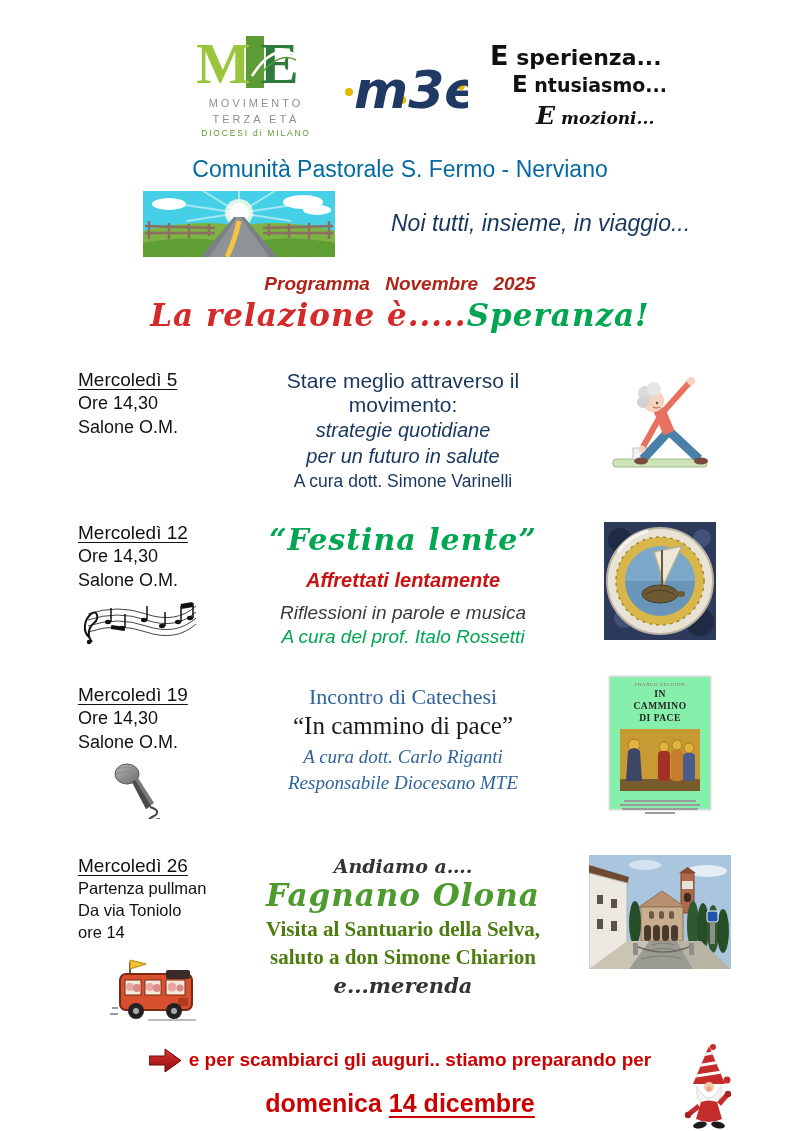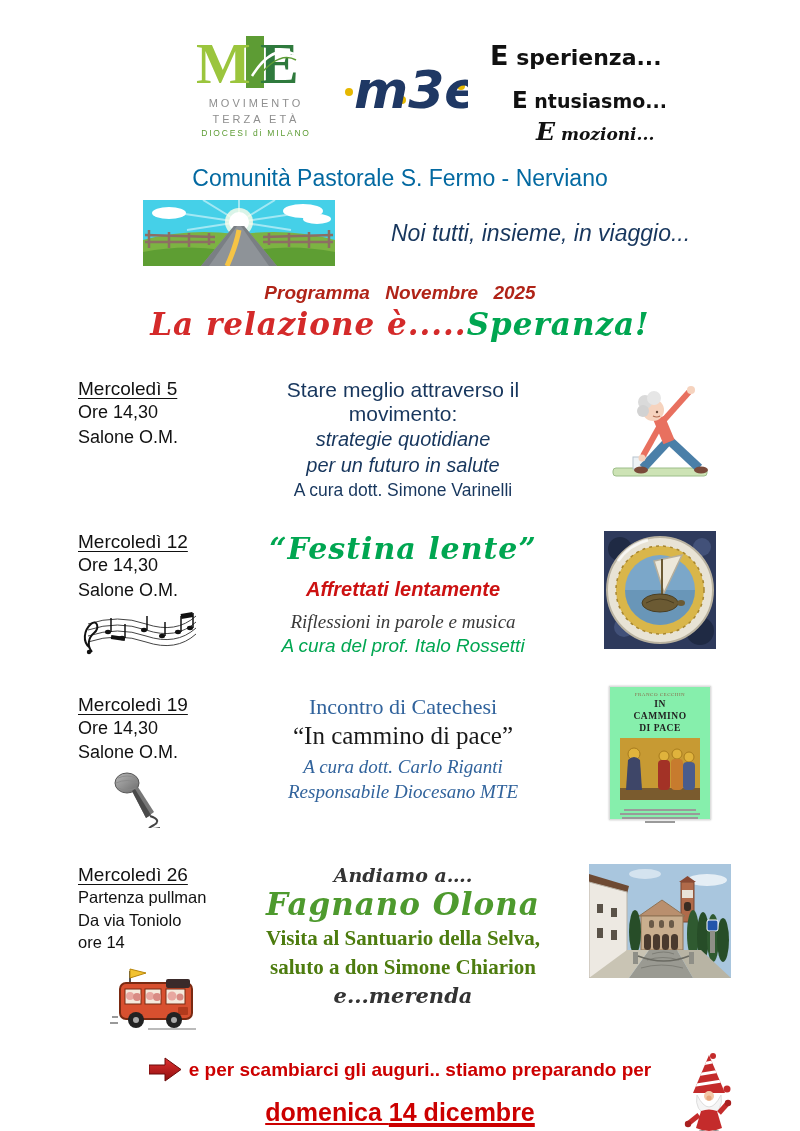--- a/index.html
+++ b/index.html
@@ -8,21 +8,21 @@
   
   .logos{display:flex;align-items:flex-start;padding:34px 0 0 192px;gap:22px;}
   .mte{width:128px;text-align:center;}
   .mte-words{color:#8f8f8f;font-size:11px;letter-spacing:3px;line-height:1.3;margin-top:2px;white-space:nowrap;}
   .mte-sub{color:#5d9c34;font-size:8.5px;letter-spacing:1.8px;margin-top:1px;white-space:nowrap;}
   .m3e{padding-top:18px;}
   .motto{padding-top:6px;font-family:"DejaVu Sans",sans-serif;line-height:1.15;}
   .motto-line{font-weight:bold;white-space:nowrap;}
   .motto-line .init{font-size:27px;}
   .m1{font-size:22px;}
-  .m2{font-size:19px;margin-left:22px;margin-top:16px;text-align:right;}
+  .m2{font-size:19px;margin-left:22px;margin-top:0;text-align:right;}
   .m2 .init{font-size:23px;}
   .m3{font-size:17px;margin-left:46px;margin-top:5px;font-style:italic;font-family:"DejaVu Serif",serif;}
   .m3 .init{font-size:25px;}
   
   .title{margin-top:18px;text-align:center;font-size:23px;color:#0369a1;}
   .roadrow{display:flex;align-items:center;margin:8px 0 0 128px;gap:56px;padding-left:15px;}
   .tagline{font-size:23px;font-style:italic;color:#17365d;}
   .program{margin-top:16px;text-align:center;font-size:19px;font-style:italic;font-weight:bold;color:#b02418;word-spacing:10px;}
   .slogan{margin-top:2px;text-align:center;font-size:31px;font-family:"DejaVu Serif",serif;font-style:italic;font-weight:bold;letter-spacing:1px;}
   .slogan .red{color:#d42a2a;}
@@ -39,21 +39,21 @@
   .ev3{margin-bottom:32px;}
   .ev4{margin-bottom:16px;}
   
   .e1-title{font-size:21px;color:#17365d;}
   .e1-sub{font-size:20px;font-style:italic;color:#17365d;line-height:1.3;}
   .e1-cur{font-size:17.5px;color:#17365d;margin-top:2px;}
   
   .script{font-family:"DejaVu Serif",serif;font-style:italic;font-weight:bold;}
   .e2-title{font-size:30px;color:#00a651;letter-spacing:1px;}
   .e2-sub1{font-size:20px;font-weight:bold;font-style:italic;color:#cc1111;margin-top:12px;}
-  .e2-sub2{font-size:19px;font-style:italic;color:#3a3a3a;margin-top:10px;font-family:Liberation Serif, serif;}
+  .e2-sub2{font-size:19px;font-style:italic;color:#3a3a3a;margin-top:10px;}
   .e2-cur{font-size:19px;font-style:italic;color:#00a651;margin-top:2px;}
   
   .serif{font-family:"Liberation Serif",serif;}
   .e3-title{font-size:22px;color:#31639c;}
   .e3-sub{font-size:25px;color:#1a1a1a;margin-top:2px;}
   .e3-cur{font-size:19px;font-style:italic;color:#31639c;line-height:1.35;margin-top:4px;}
   
   .e4-intro{font-size:19px;color:#333;}
   .e4-title{font-size:31px;color:#4e9a2e;letter-spacing:1px;}
   .e4-sub{font-size:21px;color:#4d7c0f;line-height:1.35;margin-top:2px;font-weight:bold;}
@@ -64,21 +64,21 @@
         text-align:center;font-family:"Liberation Serif",serif;margin-top:-8px;}
   .book-author{font-size:5px;color:#8a6a4a;letter-spacing:.5px;margin-top:5px;}
   .book-title{font-size:9.5px;font-weight:bold;color:#222;line-height:1.25;margin-top:2px;letter-spacing:.5px;}
   .book-caption{margin-top:5px;}
   .book-caption .bar{height:2px;background:#9a9a9a;margin:2px auto;}
   
   .lefticon{margin-top:6px;}
   
   .footer{position:relative;margin-top:20px;padding:0 48px;text-align:center;color:#cc0000;font-weight:bold;}
   .f1{display:flex;align-items:center;justify-content:center;gap:8px;font-size:19px;}
-  .f2{font-size:25px;margin-top:16px;text-decoration:underline;}
+  .f2{font-size:25px;margin-top:16px;}
   .u{text-decoration:underline;text-underline-offset:4px;text-decoration-thickness:2px;}
   .gnome{position:absolute;right:62px;top:-4px;}
 </style>
 </head>
 <body>
 
 <div class="page">
 
   <div class="logos">
 

